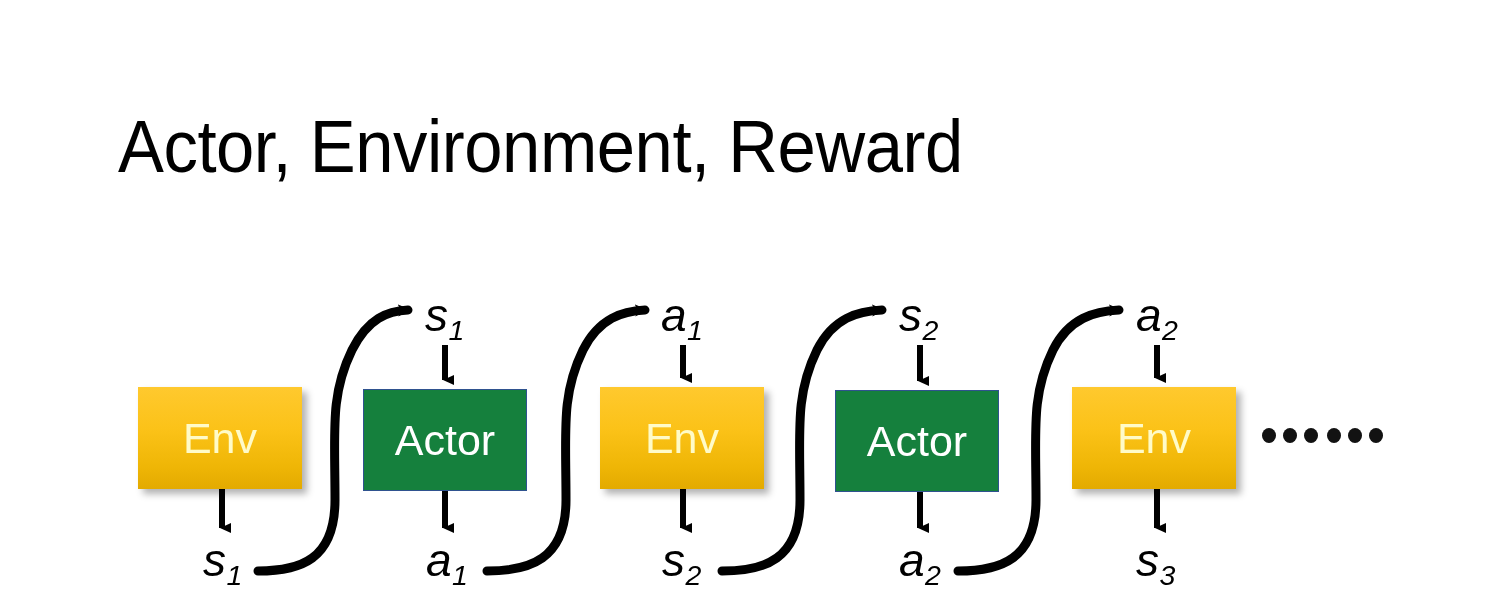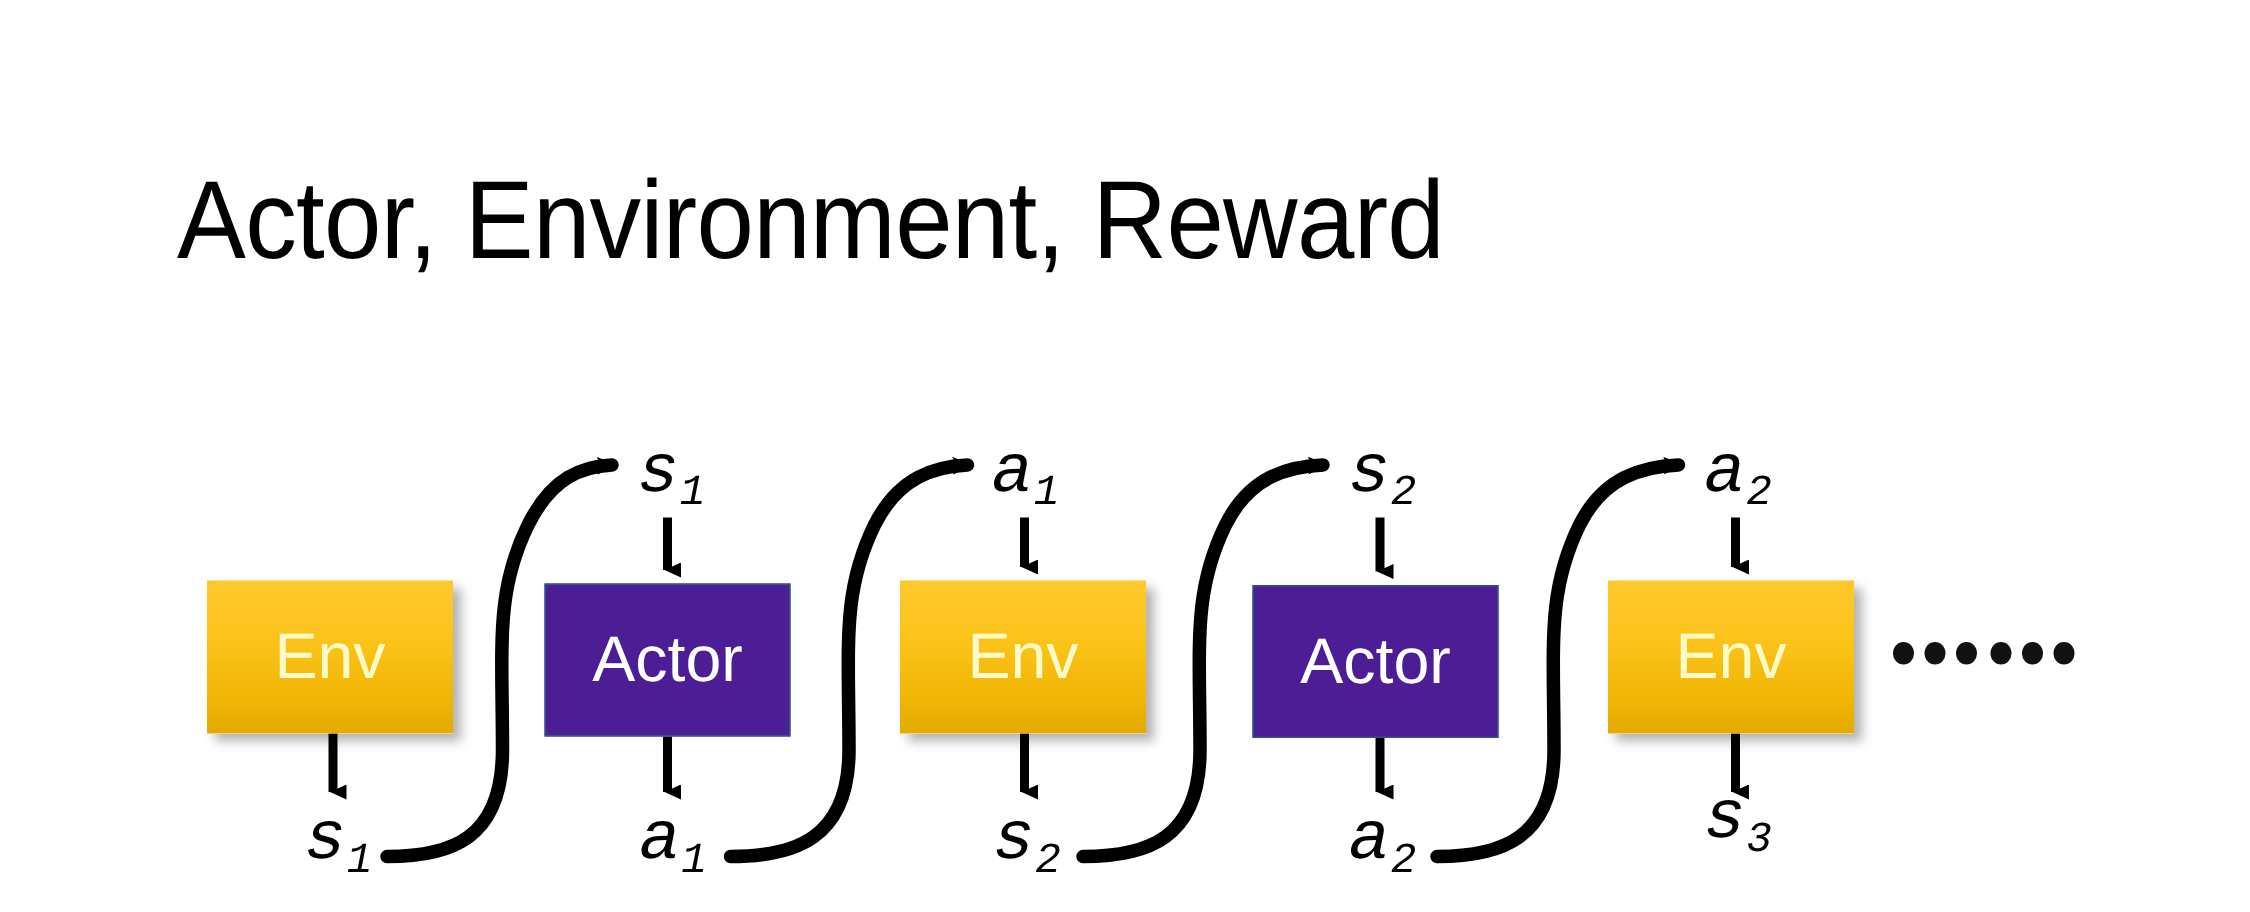--- a/index.html
+++ b/index.html
@@ -43,30 +43,30 @@
     line-height:1;
     user-select:none;
   }
   .node.env{
     background:linear-gradient(180deg,#FFC92E 0%,#FBC218 42%,#EFB606 78%,#E3AA00 100%);
     color:#FFFBC8;
     border:none;
     box-shadow:5px 5px 7px rgba(0,0,0,0.30);
   }
   .node.actor{
-    background:#4c1d95;
+    background:#15803d;
     color:#FFFFFF;
     border:1.5px solid #2F528F;
   }
   .node .node-label{display:block;}
 
   
   .varlabel{
     position:absolute;
-    font-family:Liberation Mono, monospace;
+    font-family:Liberation Sans, sans-serif;
     font-style:italic;
     font-size:46px;
     color:#000000;
     white-space:nowrap;
     line-height:1;
     user-select:none;
   }
   .varlabel sub{
     font-size:0.62em;
     font-style:italic;
@@ -165,21 +165,21 @@
     </div>
     <div class="varlabel" style="left:426px;top:537px;">
       <span>a</span><sub>1</sub>
     </div>
     <div class="varlabel" style="left:662px;top:537px;">
       <span>s</span><sub>2</sub>
     </div>
     <div class="varlabel" style="left:899px;top:537px;">
       <span>a</span><sub>2</sub>
     </div>
-    <div class="varlabel" style="left:1136px;top:523px;">
+    <div class="varlabel" style="left:1136px;top:537px;">
       <span>s</span><sub>3</sub>
     </div>
 
     <div id="ellipsis">
       <span class="dotgrp">
         <span class="dot"></span>
         <span class="dot"></span>
         <span class="dot"></span>
       </span>
       <span class="dotgrp">

